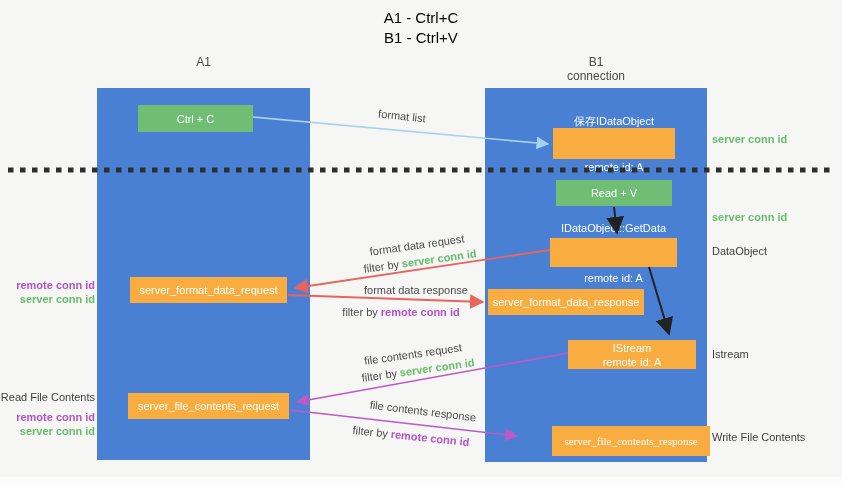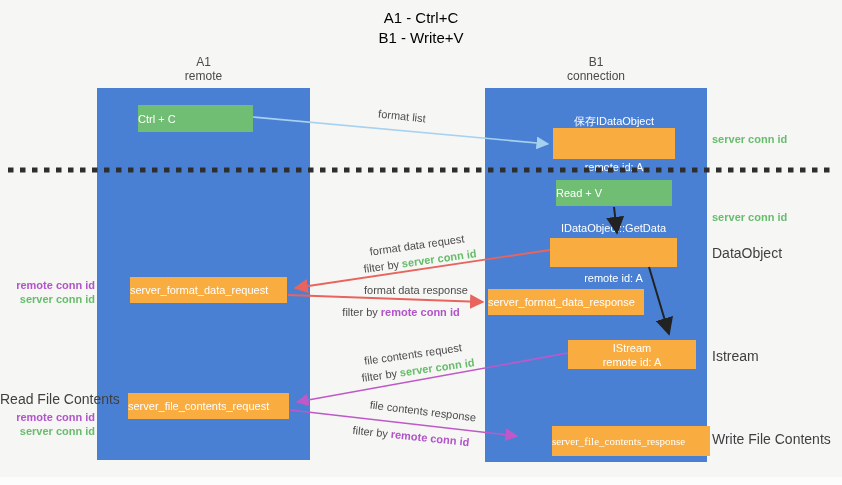--- a/index.html
+++ b/index.html
@@ -25,59 +25,58 @@
   }
   .lifeline.left{left:97px;top:88px;width:213px;height:372px;}
   .lifeline.right{left:485px;top:88px;width:222px;height:374px;}
   .node{
     position:absolute;color:#ffffff;text-align:center;
     font-size:11px;z-index:4;
   }
   .node.green{background:#6fbe74;}
   .node.orange{background:#f9ac3f;}
   .node .l1,.node .l2{display:block;line-height:14px;}
-  .single{display:flex;align-items:center;justify-content:flex-start;}
+  .single{display:flex;align-items:center;justify-content:center;}
   .dual{display:flex;flex-direction:column;justify-content:center;}
   .arrow-label{
     position:absolute;z-index:6;white-space:nowrap;
     color:#4c4c4c;font-size:11px;transform-origin:center;
     transform:translate(-50%,-50%);
   }
   .arrow-label .pfx{margin-right:3px;}
   .key-green{color:#68bd6c;font-weight:bold;}
   .key-purple{color:#b254c8;font-weight:bold;}
   .side-label{
     position:absolute;white-space:nowrap;font-size:11px;z-index:6;
   }
   .side-label.right-side{left:712px;text-align:left;}
   .side-label.left-side{left:0;width:95px;text-align:right;}
   .side-label.green{color:#68bd6c;font-weight:bold;}
   .side-label.purple{color:#b254c8;font-weight:bold;}
-  .side-label.dark{color:#3f3f3f;font-size:14px;}
+  .side-label.dark{color:#3f3f3f;font-size:11px;}
   svg.overlay{
     position:absolute;top:0;left:0;z-index:5;pointer-events:none;
   }
   .bottom-strip{
     position:absolute;left:0;top:477px;width:842px;height:8px;
     background:#fcfcfc;
   }
 </style>
 </head>
 <body>
 
 <div class="canvas">
 
   <div class="title">
     <div>A1 - Ctrl+C</div>
-    <div>B1 - Write+V</div>
+    <div>B1 - Ctrl+V</div>
   </div>
 
   <div class="lifeline-header left">
     <div>A1</div>
-    <div>remote</div>
   </div>
   <div class="lifeline-header right">
     <div>B1</div>
     <div>connection</div>
   </div>
 
   <div class="lifeline left"></div>
   <div class="lifeline right"></div>
 
   <div class="node green single" style="left:138px;top:105px;width:115px;height:27px;">

